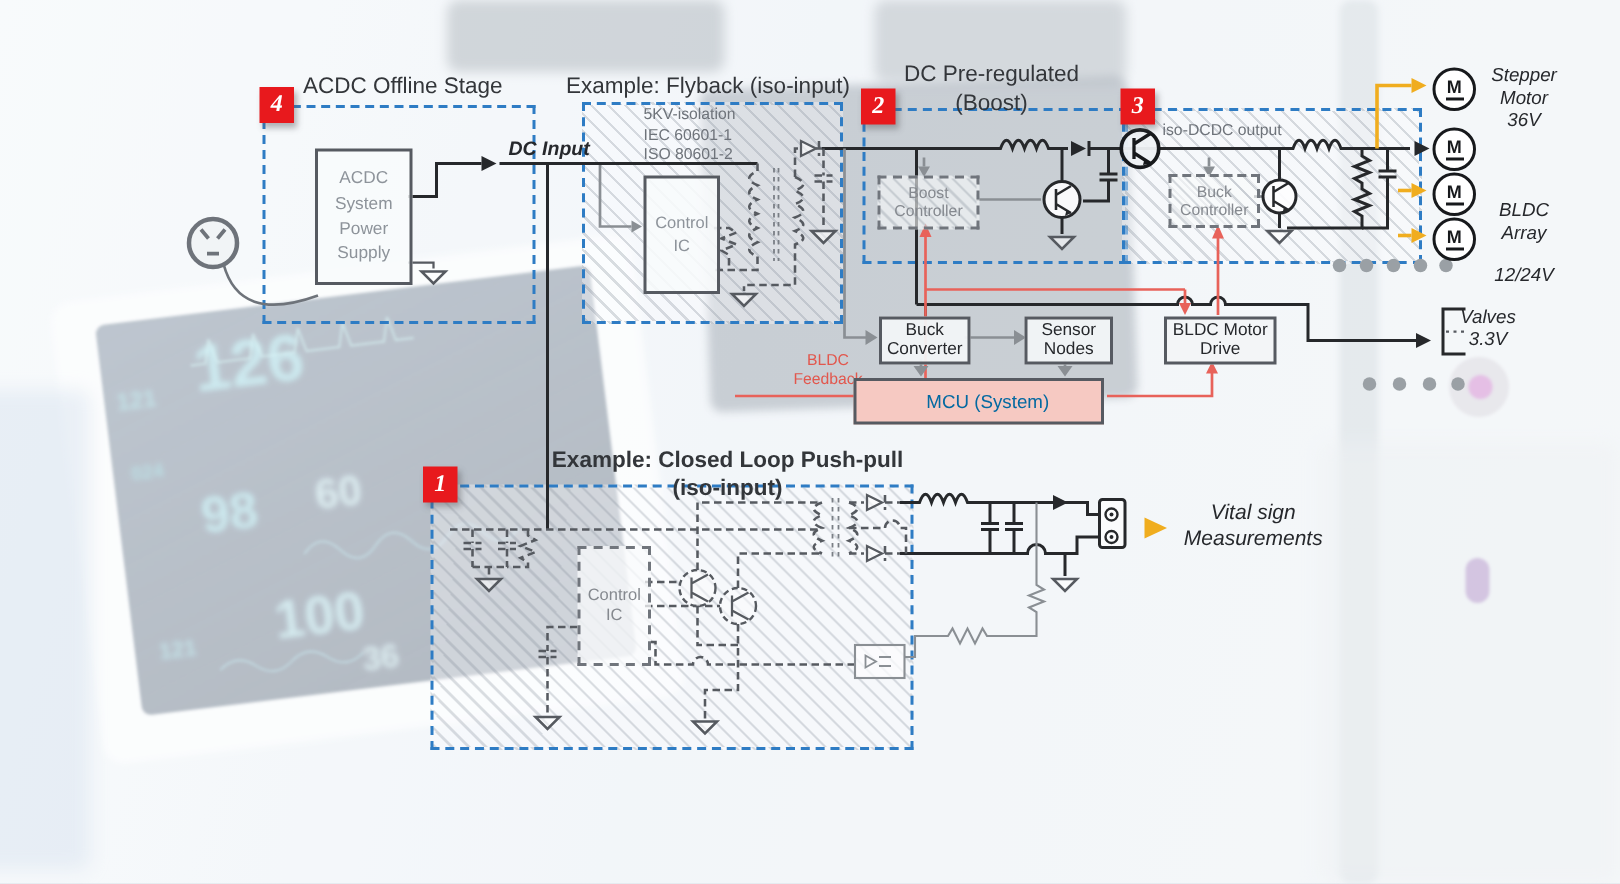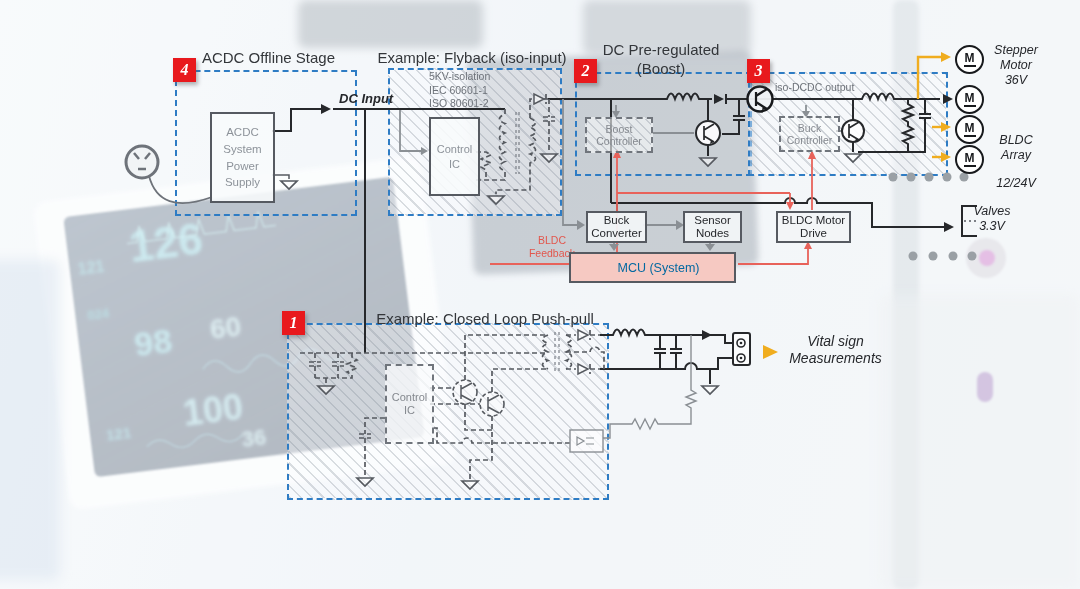--- a/index.html
+++ b/index.html
@@ -306,34 +306,35 @@
   <div class="badge" style="left:574px;top:59px;">2</div>
   <div class="badge" style="left:747px;top:59px;">3</div>
   <div class="badge" style="left:282px;top:311px;">1</div>
 
   <div class="title" style="left:196px;top:49px;width:145px;">ACDC Offline Stage</div>
   <div class="title" style="left:372px;top:49px;width:200px;">Example: Flyback (iso-input)</div>
   <div class="title" style="left:598px;top:41px;width:126px;">
     <span style="display:block;">DC Pre-regulated</span>
     <span style="display:block;">(Boost)</span>
   </div>
-  <div class="title" style="left:355px;top:310px;width:260px;">
+  <div class="title" style="left:355px;top:298px;width:260px;font-weight:bold;">
     <span style="display:block;">Example: Closed Loop Push-pull</span>
+    <span style="display:block;">(iso-input)</span>
   </div>
 
   <div class="olabel" style="left:339px;top:91px;font-size:13px;font-weight:600;">DC Input</div>
   <div class="abs small" style="left:429px;top:70px;width:95px;text-align:left;z-index:5;">
     <span style="display:block;">5KV-isolation</span>
     <span style="display:block;">IEC 60601-1</span>
     <span style="display:block;">ISO 80601-2</span>
   </div>
   <div class="abs small" style="left:775px;top:81px;z-index:5;">iso-DCDC output</div>
   <div class="abs" style="left:527px;top:234px;width:50px;font-size:10.5px;color:#e2574d;text-align:center;line-height:1.2;z-index:5;">BLDC Feedback</div>
 
-  <div class="box grayline" style="left:210px;top:112px;width:61px;height:87px;font-size:11.5px;line-height:1.45;">ACDC System Power Supply</div>
+  <div class="box grayline" style="left:210px;top:99px;width:61px;height:87px;font-size:11.5px;line-height:1.45;">ACDC System Power Supply</div>
   <div class="box grayline" style="left:429px;top:117px;width:47px;height:75px;font-size:11px;line-height:1.35;">Control IC</div>
   <div class="box ctrl" style="left:385px;top:364px;width:45px;height:76px;font-size:11px;background:rgba(250,251,252,.75);">Control IC</div>
   <div class="box ctrl hatch2" style="left:585px;top:117px;width:64px;height:32px;">Boost Controller</div>
   <div class="box ctrl hatch2" style="left:779px;top:116px;width:57px;height:32px;">Buck Controller</div>
   <div class="box solidbox sysbox" style="left:586px;top:211px;width:57px;height:28px;">Buck Converter</div>
   <div class="box solidbox sysbox" style="left:683px;top:211px;width:55px;height:28px;">Sensor Nodes</div>
   <div class="box solidbox sysbox" style="left:776px;top:211px;width:71px;height:28px;">BLDC Motor Drive</div>
   <div class="box solidbox" style="left:569px;top:252px;width:151px;height:27px;background:#f6c9c2;font-size:12.5px;color:#0369a1;padding-left:12px;">MCU (System)</div>
 
   <div class="motor" style="left:955px;top:45px;">

